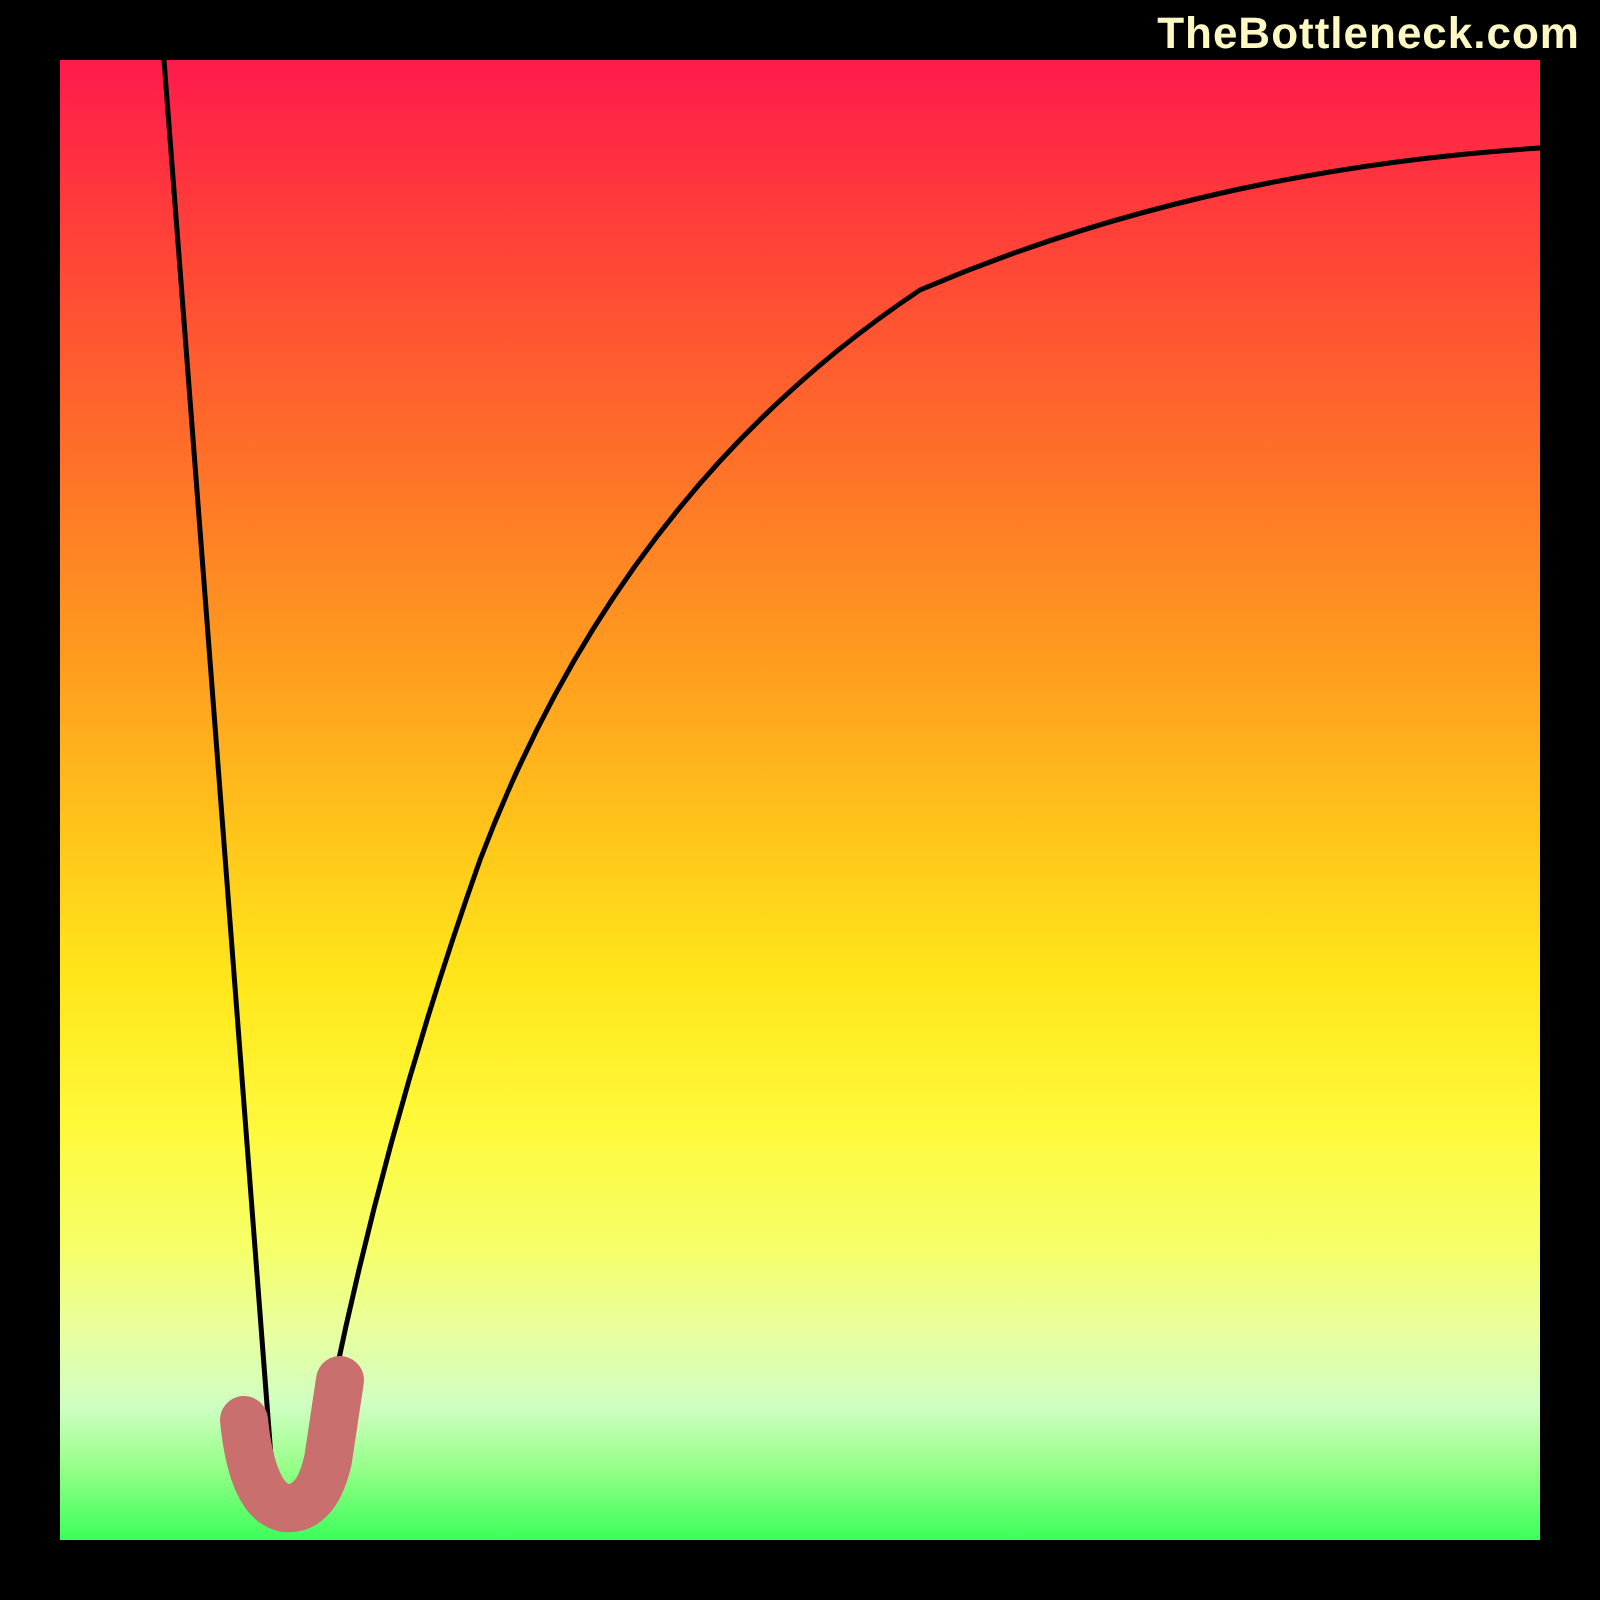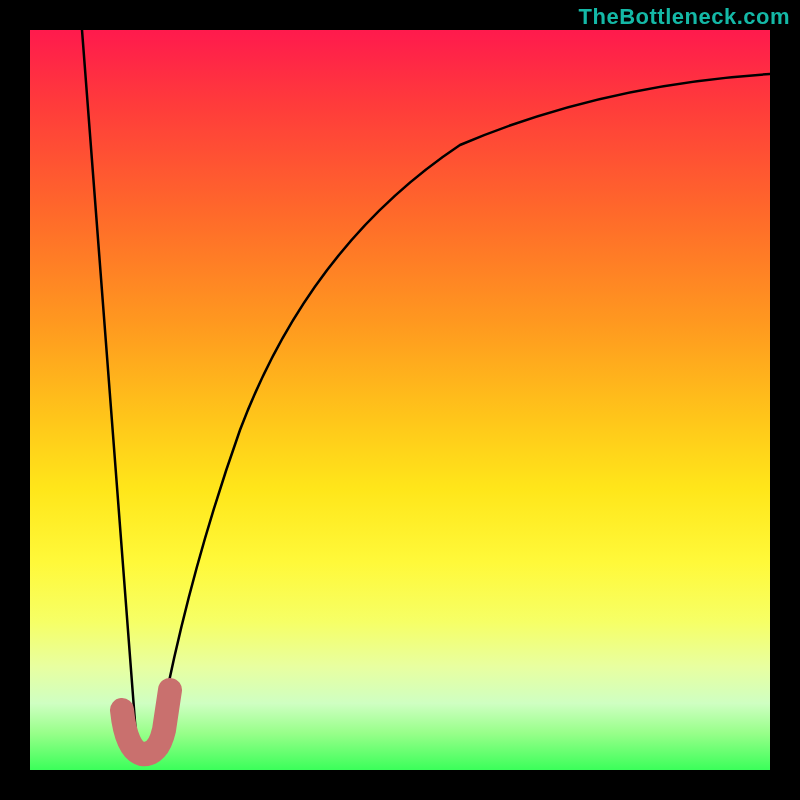--- a/index.html
+++ b/index.html
@@ -13,21 +13,21 @@
   .frame {
     position: relative;
     width: 800px;
     height: 800px;
     background: #000;
   }
   .watermark {
     position: absolute;
     top: 4px;
     right: 10px;
-    color: #14b8a6;
+    color: #fef9c3;
     font-size: 22px;
     font-weight: 600;
     letter-spacing: 0.5px;
     z-index: 10;
   }
   .plot-area {
     position: absolute;
     left: 30px;
     top: 30px;
     width: 740px;

